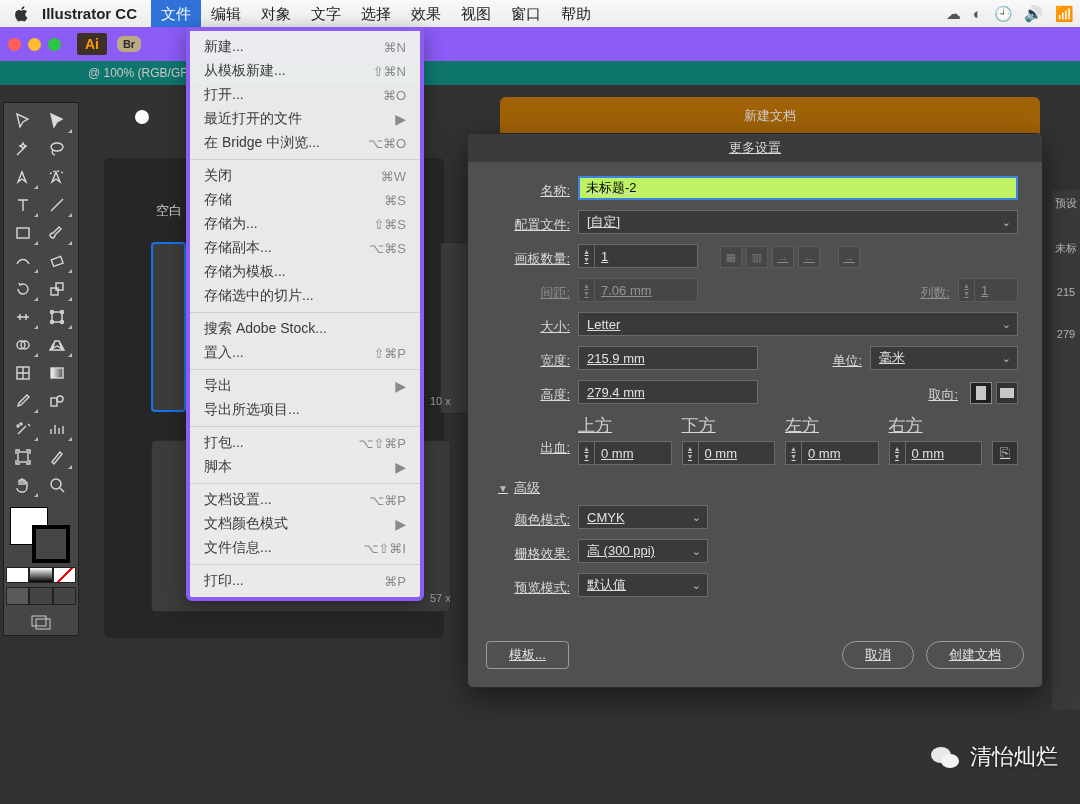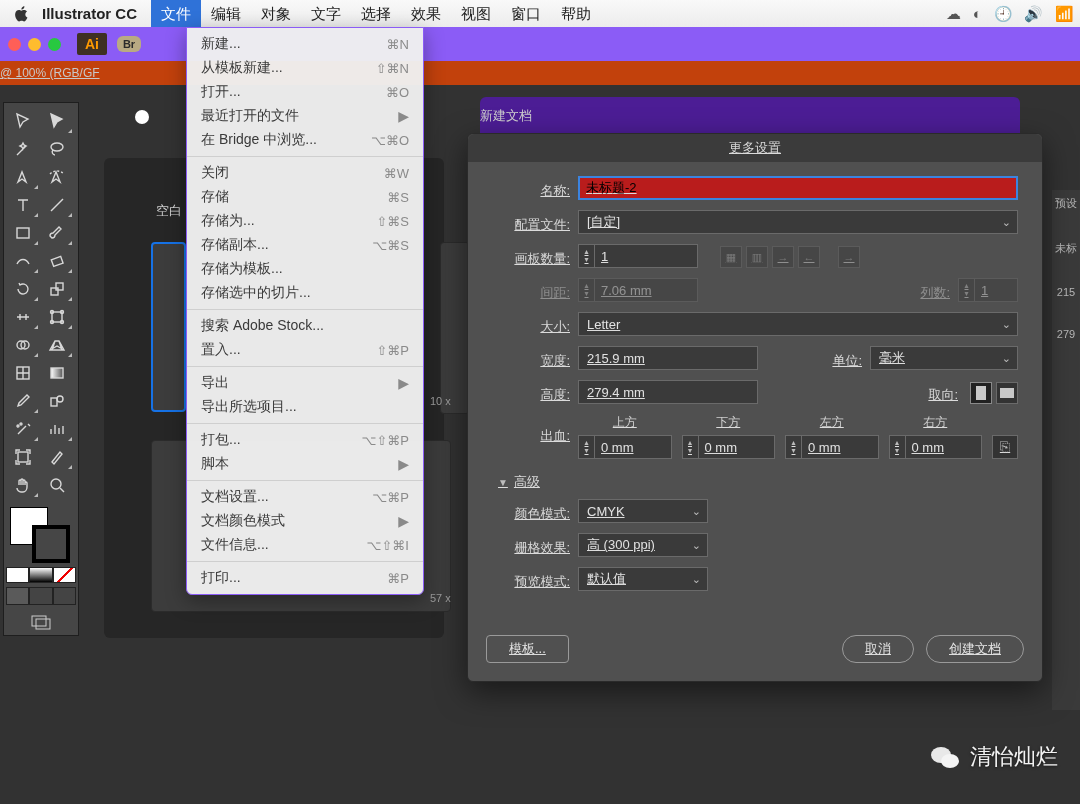--- a/index.html
+++ b/index.html
@@ -15,77 +15,77 @@
   .mac-menubar .status { padding: 0 6px; color: #555; font-size: 15px; }
 
   
   .ai-window { position: absolute; top: 27px; left: 0; right: 0; bottom: 0; background: #323232; }
   .ai-titlebar { height: 34px; background: #8b5cf6; display: flex; align-items: center; padding-left: 8px; gap: 10px; }
   .traffic { display: flex; gap: 7px; margin-right: 6px; }
   .traffic span { width: 13px; height: 13px; border-radius: 50%; display: block; }
   .tl-close { background: #ff5f57; } .tl-min { background: #febc2e; } .tl-max { background: #28c840; }
   .ai-badge { width: 30px; height: 22px; background: #3e3024; color: #ff9a00; font-weight: 700; font-size: 14px; display: flex; align-items: center; justify-content: center; border-radius: 2px; }
   .br-badge { width: 24px; height: 16px; background: #b9aa83; color: #2b2b2b; font-size: 11px; font-weight: 700; display: flex; align-items: center; justify-content: center; border-radius: 6px; }
-  .doc-tabbar { height: 24px; background: #c2410c; color: #c8c8c8; font-size: 12px; display: flex; align-items: center; text-decoration: underline; }
+  .doc-tabbar { height: 24px; background: #0f766e; color: #c8c8c8; font-size: 12px; padding-left: 88px; display: flex; align-items: center; }
 
   
   .tool-panel { position: absolute; top: 102px; left: 3px; width: 76px; background: #464646; border: 1px solid #1e1e1e; padding: 4px 2px; }
   .tool-row { display: flex; }
   .tool { width: 34px; height: 28px; display: flex; align-items: center; justify-content: center; position: relative; }
   .tool svg { width: 18px; height: 18px; stroke: #d8d8d8; fill: none; stroke-width: 1.4; }
   .tool .tri { position: absolute; right: 2px; bottom: 2px; width: 0; height: 0; border-left: 4px solid transparent; border-bottom: 4px solid #bbb; }
   .swatch-block { margin-top: 6px; position: relative; height: 58px; }
   .swatch-fill { position: absolute; left: 4px; top: 2px; width: 38px; height: 38px; background: #fff; border: 1px solid #000; }
   .swatch-stroke { position: absolute; left: 26px; top: 20px; width: 38px; height: 38px; background: #464646; border: 4px solid #000; }
   .mini-swatches { display: flex; gap: 0; margin-top: 4px; }
   .mini-swatches span { width: 24px; height: 16px; border: 1px solid #222; }
   .ms-a { background: #fff; } .ms-b { background: linear-gradient(#fff,#000); } .ms-c { background: linear-gradient(135deg,#fff 48%,#e00 48% 55%,#fff 55%); }
   .screen-row { display:flex; margin-top:4px; }
   .screen-row span { width:24px; height:18px; border:1px solid #222; background:#444; }
   .screen-row span:first-child { background:#5a5a5a; }
   .stack-icon { margin-top:8px; display:flex; justify-content:center; }
 
   
   .canvas-area { position: absolute; top: 158px; left: 104px; width: 340px; height: 480px; background: #262626; border-radius: 6px; }
-  .doc-dialog-title { position:absolute; left:480px; top:97px; width:540px; color:#cfcfcf; font-size:13px; padding:10px 0; background:#4c1d95; border-radius:6px 6px 0 0; }
+  .doc-dialog-title { position:absolute; left:500px; top:97px; width:540px; text-align:center; color:#cfcfcf; font-size:13px; padding:10px 0; background:#a16207; border-radius:6px 6px 0 0; }
   .blank-label { position:absolute; left:156px; top:202px; color:#cfcfcf; font-size:13px; }
   .card { position: absolute; border: 2px solid #1672e6; border-radius: 4px; background: #3c3c3c; }
   .card1 { left: 151px; top: 242px; width: 35px; height: 170px; }
   .card2 { position:absolute; left: 440px; top: 242px; width: 30px; height: 172px; background:#3c3c3c; border:1px solid #2b2b2b; border-radius:4px; }
   .dims { position:absolute; color:#9c9c9c; font-size:11px; }
   .dims1 { left:430px; top:395px; } .dims2 { left:430px; top:592px; }
   .guide-dot { position:absolute; left:135px; top:110px; width:14px; height:14px; background:#fff; border-radius:50%; }
 
   
-  .file-menu { position: absolute; top: 27px; left: 186px; width: 238px; background: rgba(240,240,240,0.97); border: 1px solid #8b5cf6; border-radius: 0 0 6px 6px; box-shadow: 0 6px 20px rgba(0,0,0,0.35); font-size: 14px; color: #3a3a3a; padding: 4px 0; }
+  .file-menu { position: absolute; top: 27px; left: 186px; width: 238px; background: rgba(240,240,240,0.97); border: 4px solid #8b5cf6; border-radius: 0 0 6px 6px; box-shadow: 0 6px 20px rgba(0,0,0,0.35); font-size: 14px; color: #3a3a3a; padding: 4px 0; }
   .file-menu .row { display: flex; align-items: center; padding: 3px 14px; justify-content: space-between; }
   .file-menu .row .lbl { white-space: nowrap; }
   .file-menu .row .sc { color: #8a8a8a; font-size: 13px; }
   .file-menu .sep { height: 1px; background: #cfcfcf; margin: 4px 0; }
   .file-menu .row .arrow { color: #8a8a8a; margin-left: auto; }
 
   
   .more-dialog { position: absolute; top: 133px; left: 467px; width: 576px; background: #505050; border: 1px solid #2a2a2a; border-radius: 6px; color: #dcdcdc; font-size: 13px; box-shadow: 0 10px 30px rgba(0,0,0,0.5); text-decoration: underline; }
   .more-dialog .titlebar { height: 28px; background: #3b3b3b; border-radius: 6px 6px 0 0; text-align: center; line-height: 28px; font-size: 13px; color: #d8d8d8; }
   .more-dialog .body { padding: 14px 24px 18px 24px; }
   .frow { display: flex; align-items: flex-end; margin-bottom: 10px; }
   .flabel { width: 78px; text-align: right; margin-right: 8px; color: #d8d8d8; font-size: 13px; }
-  .tinput { flex: 1; height: 24px; background: #b91c1c; color: #000; border: 2px solid #3b84e0; padding: 0 6px; font-size: 13px; }
+  .tinput { flex: 1; height: 24px; background: #bef264; color: #000; border: 2px solid #3b84e0; padding: 0 6px; font-size: 13px; }
   .dsel { flex: 1; height: 24px; background: #3a3a3a; border: 1px solid #6a6a6a; color: #e2e2e2; display: flex; align-items: center; padding: 0 8px; position: relative; }
   .dsel .caret { position: absolute; right: 6px; top: 5px; color: #bdbdbd; font-size: 11px; }
   .numbox { width: 120px; height: 24px; background: #3a3a3a; border: 1px solid #6a6a6a; color: #e2e2e2; display: flex; align-items: center; }
   .numbox .stepper { width: 16px; height: 100%; display: flex; flex-direction: column; justify-content: center; align-items: center; border-right: 1px solid #6a6a6a; color: #bbb; font-size: 8px; line-height: 8px; }
   .numbox .val { padding-left: 6px; }
   .disabled { opacity: 0.45; }
   .mini-btn { width: 22px; height: 22px; background: #3a3a3a; border: 1px solid #6a6a6a; margin-left: 4px; display: flex; align-items: center; justify-content: center; color: #aaa; font-size: 11px; }
   .orient-btn { width: 22px; height: 22px; background: #333; border: 1px solid #6a6a6a; display:flex; align-items:center; justify-content:center; margin-left:4px; }
   .orient-btn.active { background: #212121; border-color: #8a8a8a; }
   .orient-btn span { width: 10px; height: 14px; background: #c8c8c8; display:block; }
   .orient-btn.land span { width: 14px; height: 10px; }
-  .bleed-col .hdr { text-align: center; font-size: 12px; color: #d0d0d0; margin-bottom: 4px; }
+  .bleed-col .hdr { text-align: left; font-size: 17px; color: #d0d0d0; margin-bottom: 4px; }
   .link-btn { width: 26px; height: 24px; background: #333; border: 1px solid #6a6a6a; display:flex; align-items:center; justify-content:center; color:#bbb; }
   .section-toggle { display:flex; align-items:center; gap:6px; margin: 14px 0 8px 6px; color:#d8d8d8; }
   .section-toggle .chev { font-size: 10px; color:#bdbdbd; }
   .nsel { width: 130px; height: 24px; background: #3a3a3a; border: 1px solid #6a6a6a; color: #e2e2e2; display:flex; align-items:center; padding:0 8px; position:relative; }
   .nsel .caret { position:absolute; right:6px; top:5px; color:#bdbdbd; font-size:11px; }
 
   .dlg-footer { display:flex; justify-content: space-between; padding: 16px 18px 18px 18px; align-items:center; }
   .btn { height: 28px; padding: 0 22px; border-radius: 18px; border: 1px solid #9a9a9a; background: transparent; color: #e4e4e4; font-size: 13px; display:flex; align-items:center; }
 
   
@@ -539,21 +539,21 @@
       <div class="flabel" style="width:50px">取向:</div>
       <div class="orient-btn active">
           <span></span>
         </div>
       <div class="orient-btn land">
           <span></span>
         </div>
     </div>
 
     <div class="frow" style="align-items:flex-end">
-      <div class="flabel" style="margin-bottom:14px">出血:</div>
+      <div class="flabel" style="margin-bottom:8px">出血:</div>
       <div style="flex:1; display:flex; gap:10px; align-items:flex-end">
         <div class="bleed-col" style="flex:1">
           <div class="hdr">上方</div>
           <div class="numbox" style="width:100%">
               <div class="stepper">▴<br>▾</div>
               <span class="val">0 mm</span>
             </div>
         </div>
         <div class="bleed-col" style="flex:1">
           <div class="hdr">下方</div>

